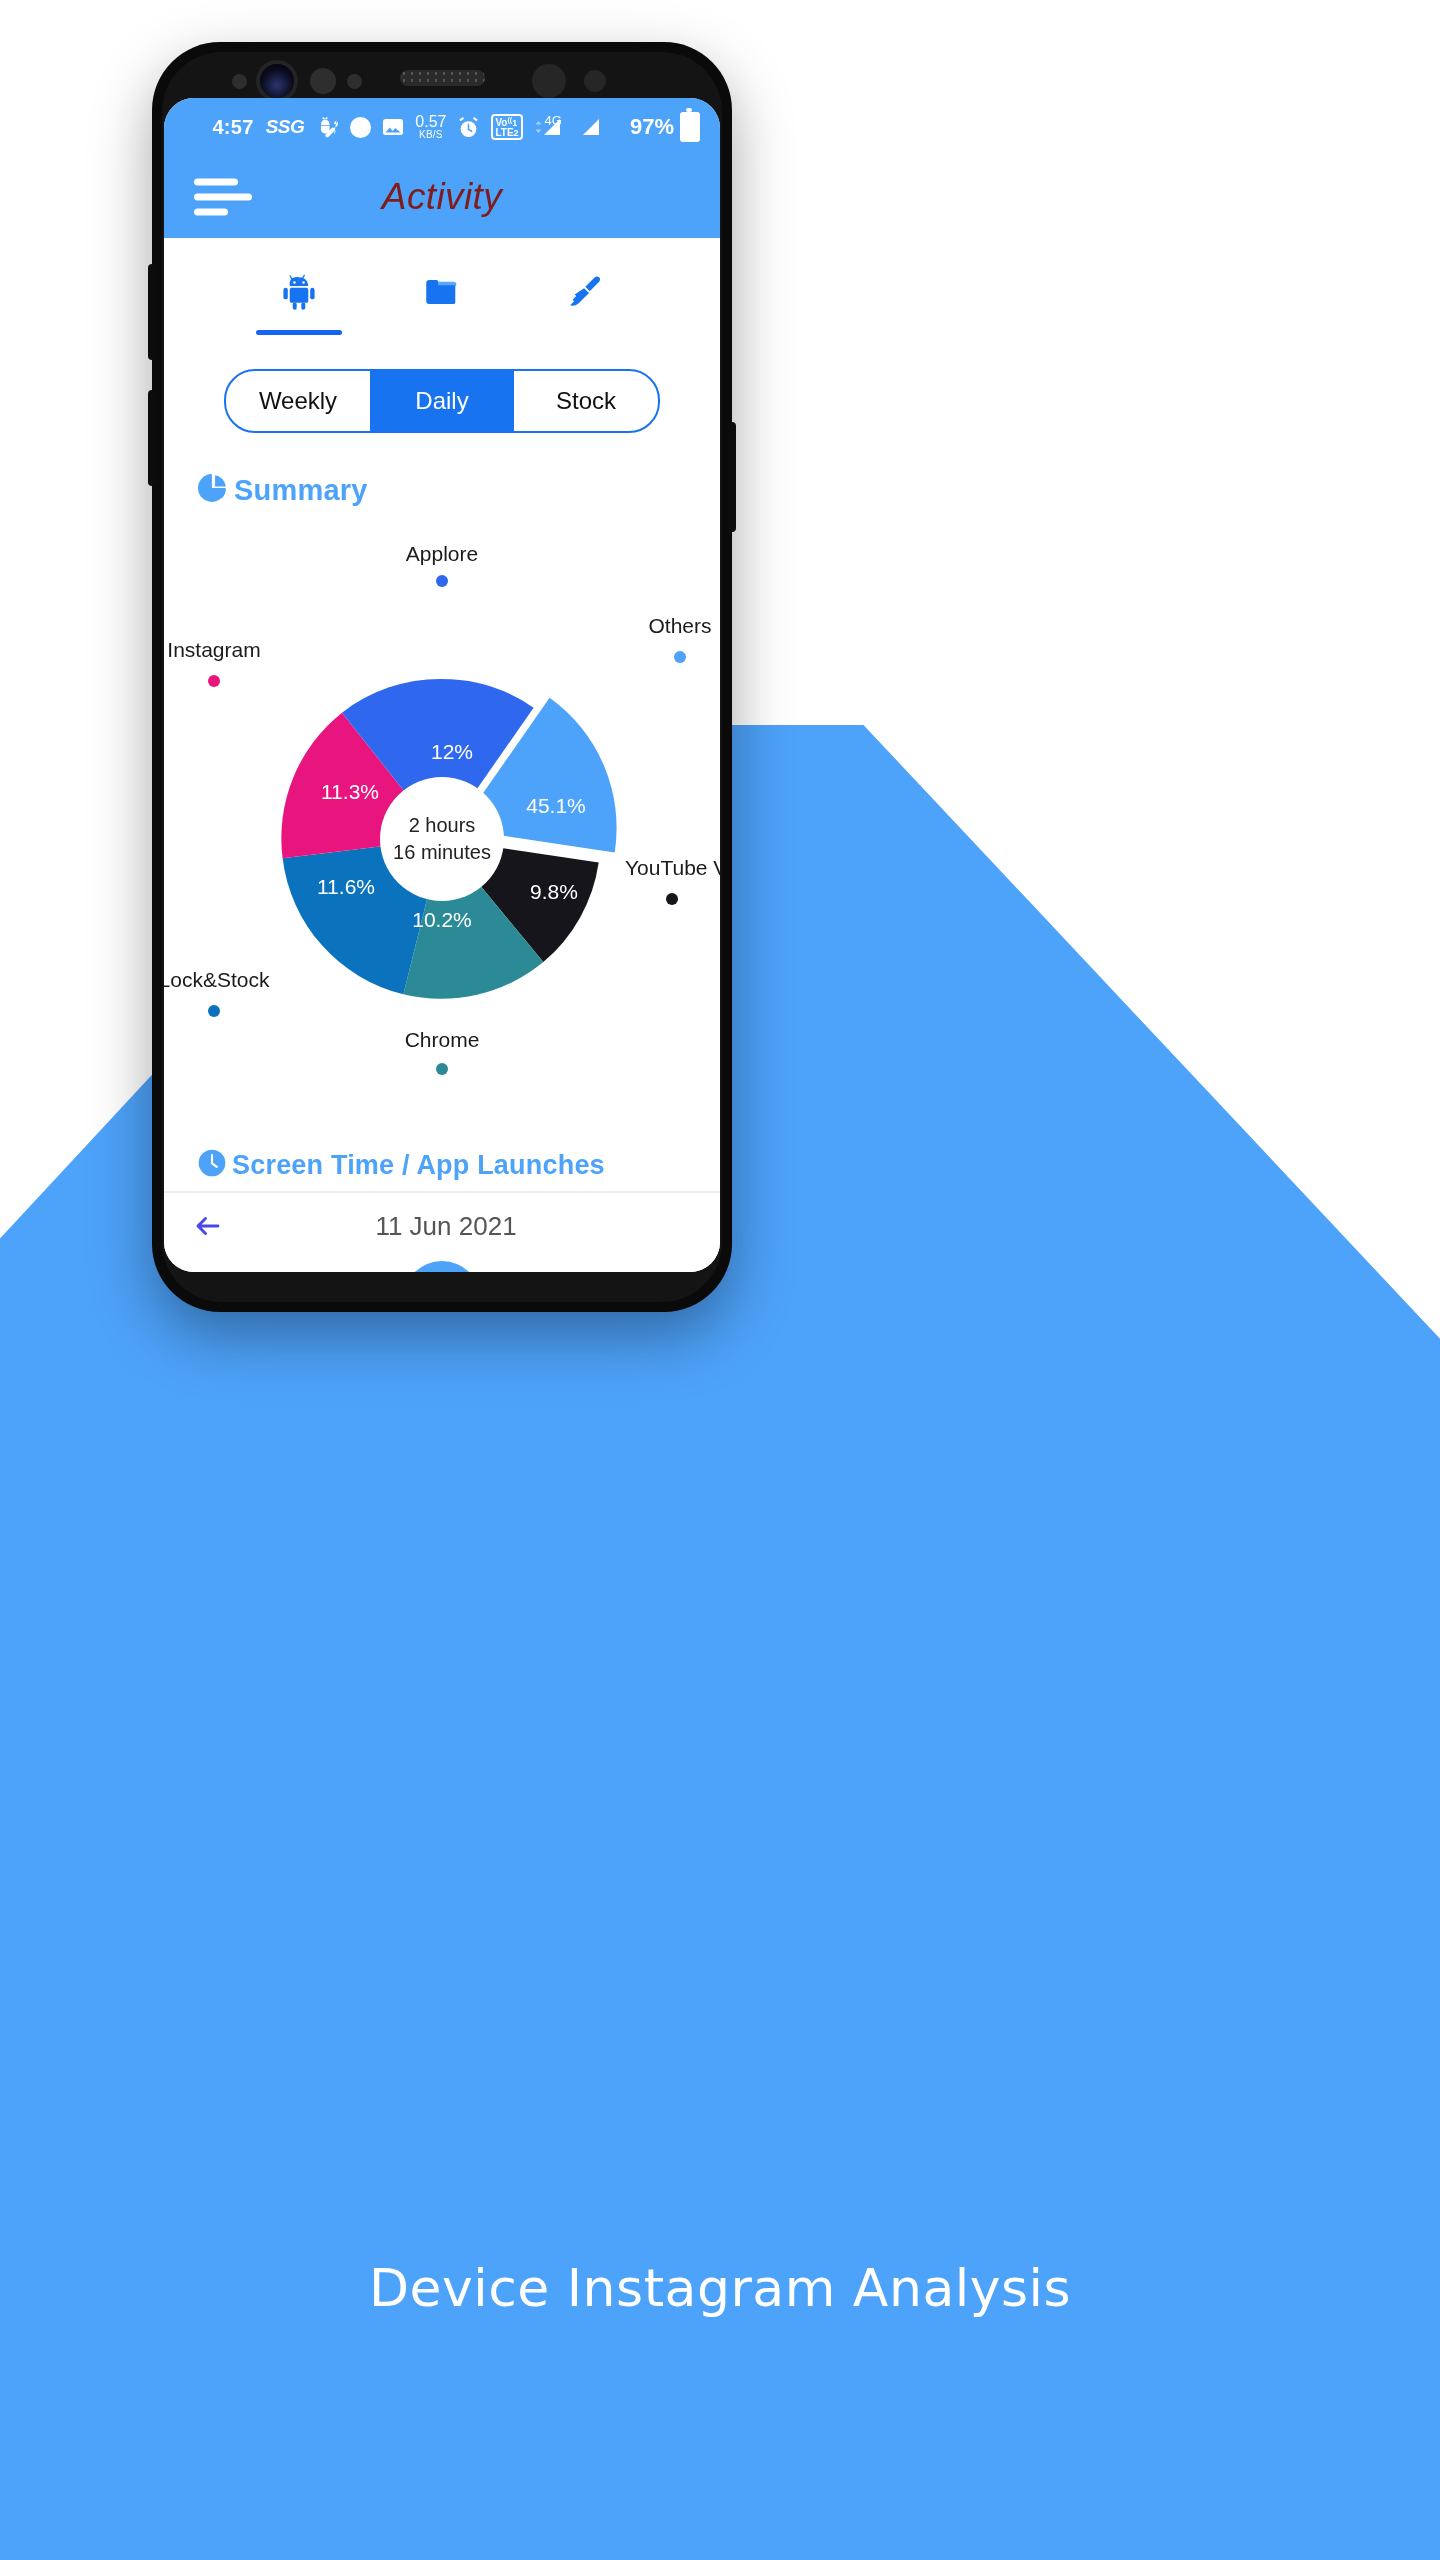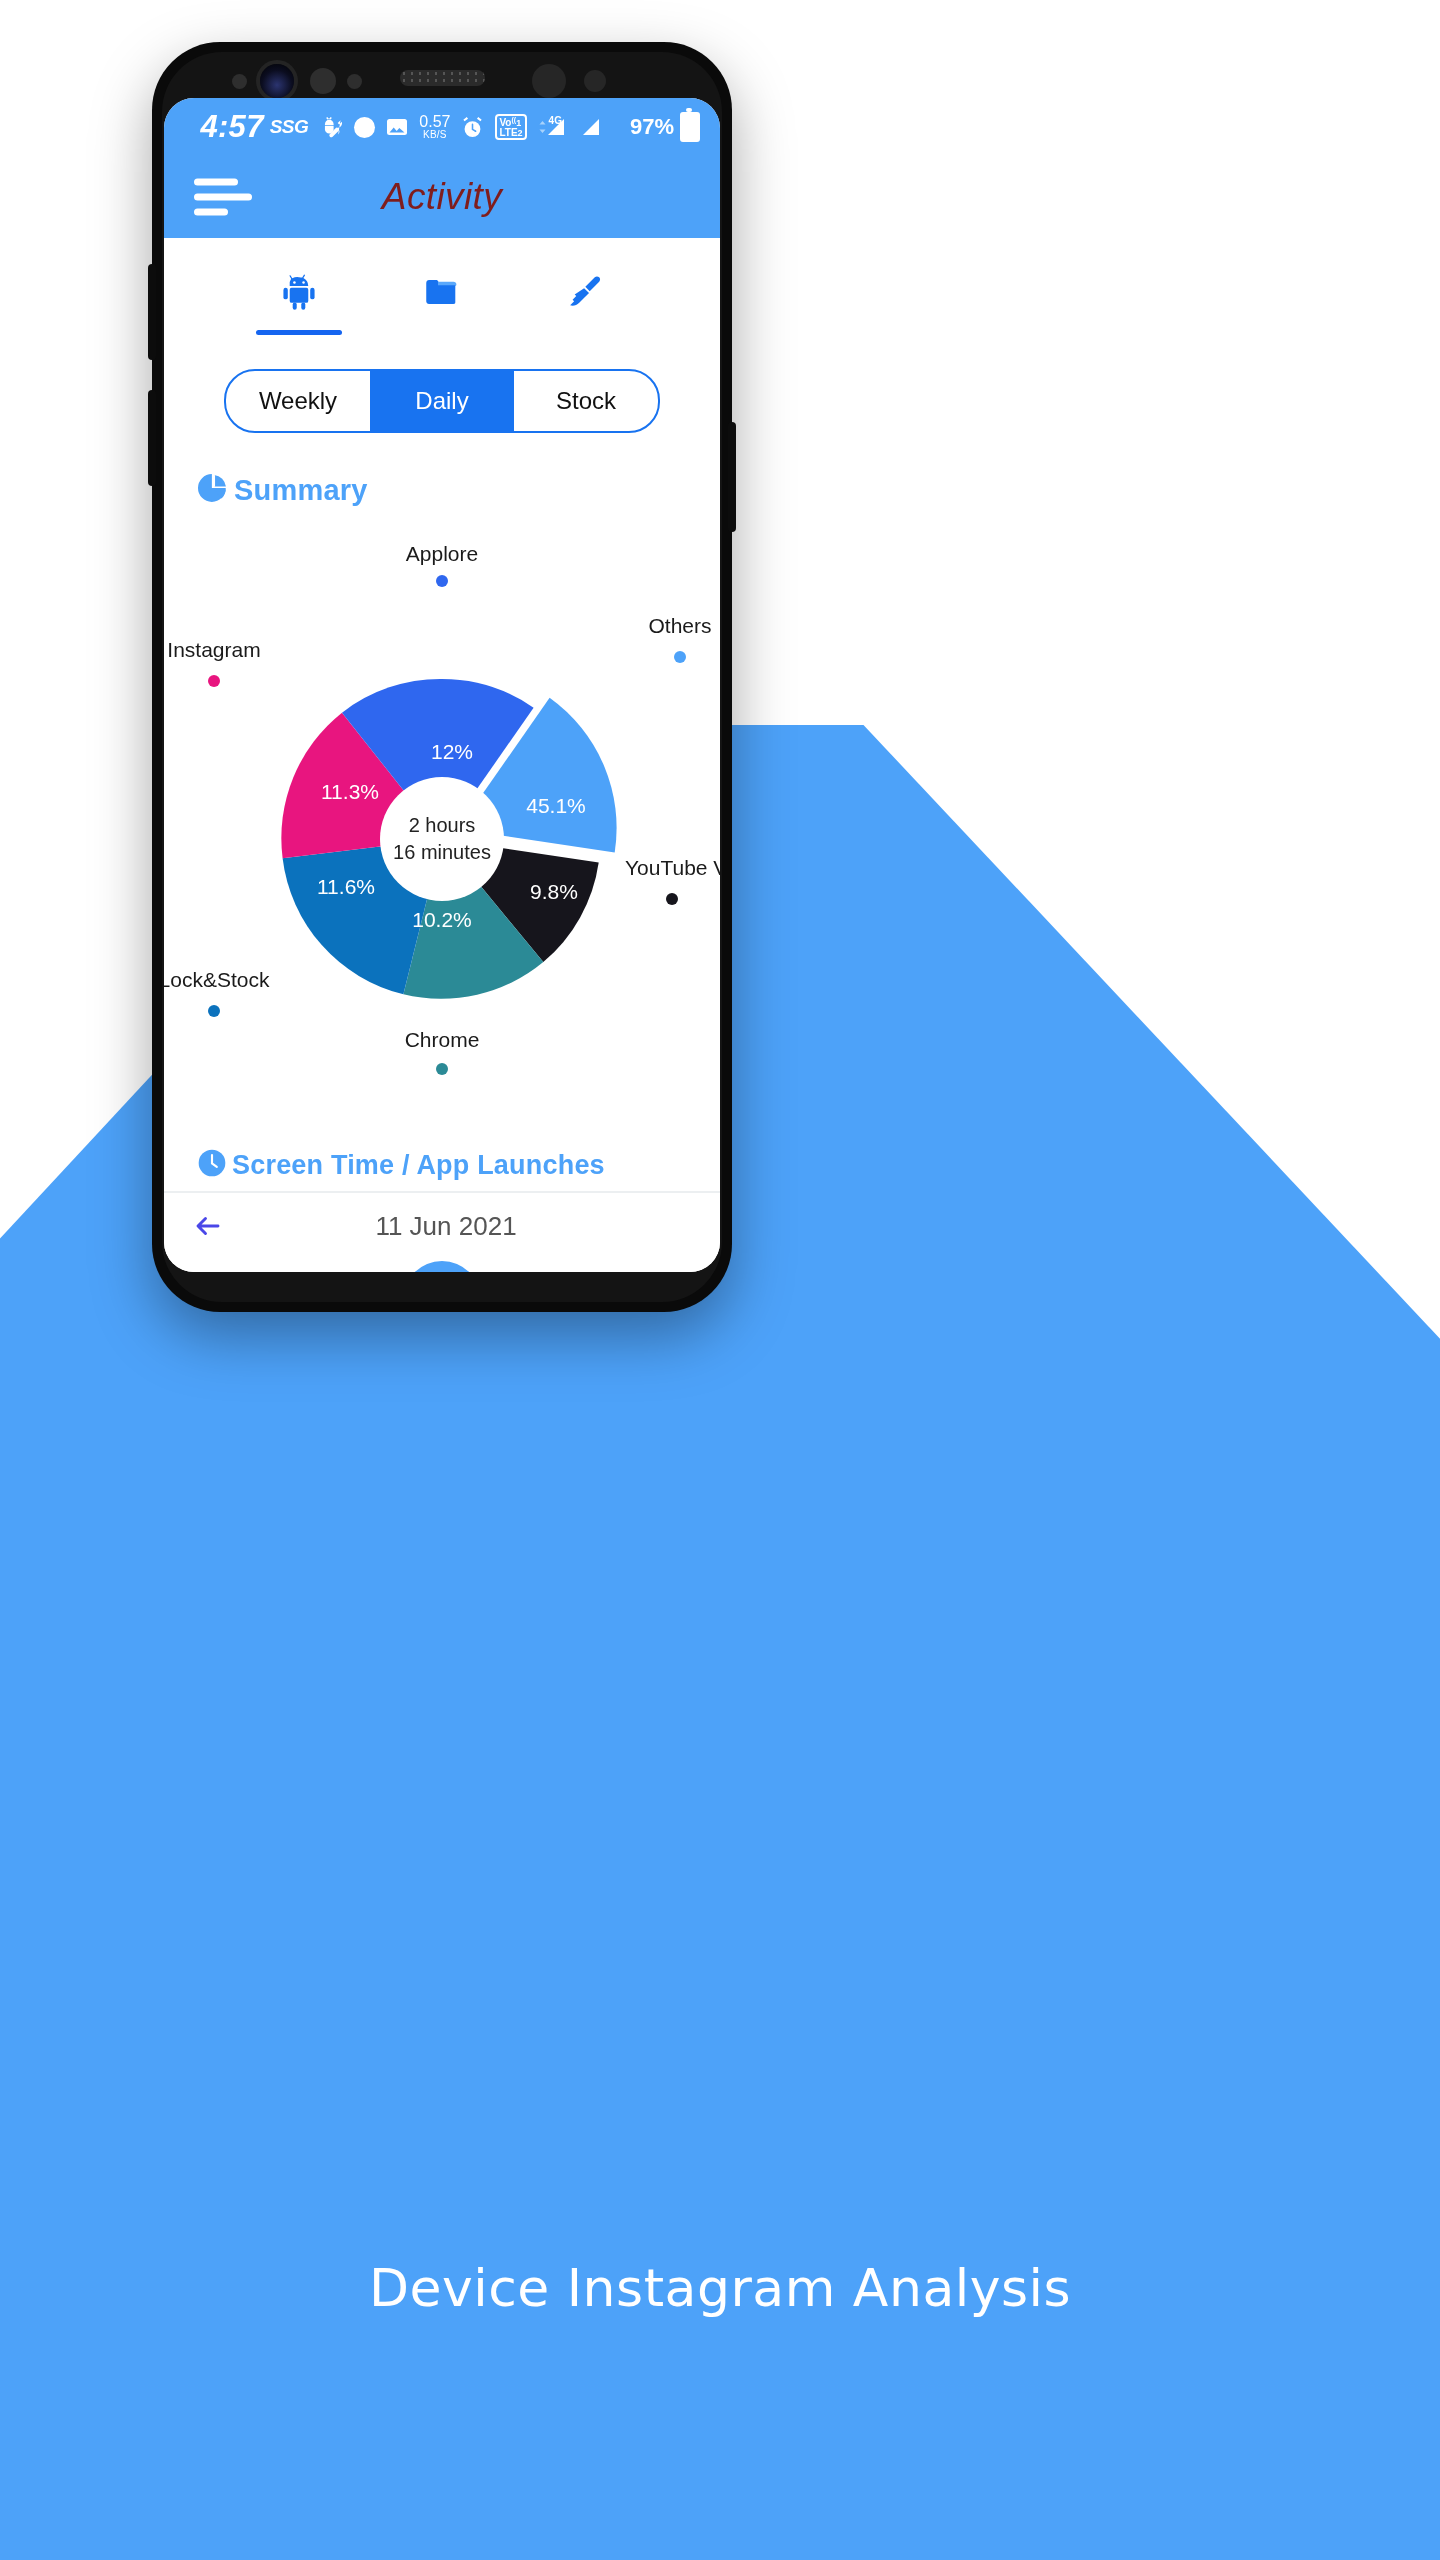--- a/index.html
+++ b/index.html
@@ -57,21 +57,21 @@
      background-image:radial-gradient(#555 1.4px, transparent 1.5px);
      background-size:8px 7px;}
   .dot-d{left:380px;top:22px;width:34px;height:34px;background:#262626;}
   .dot-e{left:432px;top:28px;width:22px;height:22px;background:#262626;}
 
   
   .statusbar{
     height:58px;background:#4da2f9;display:flex;align-items:center;
     justify-content:flex-end;gap:0;padding:0 16px 0 0;color:#fff;
   }
-  .sb-time{font-size:31px;font-weight:600;letter-spacing:.3px;margin-right:6px;font-style:italic;}
+  .sb-time{font-size:20px;font-weight:600;letter-spacing:.3px;margin-right:12px;}
   .sb-ico{display:flex;align-items:center;justify-content:center;margin-right:10px;}
   .sb-ssg{font-size:19px;font-style:italic;font-weight:700;letter-spacing:-.5px;}
   .sb-circle{width:21px;height:21px;border-radius:50%;background:#fff;}
   .sb-rate{display:flex;flex-direction:column;align-items:center;line-height:1;margin-right:10px;}
   .sb-rate b{font-size:16px;font-weight:400;}
   .sb-rate i{font-size:10px;font-style:normal;letter-spacing:.2px;}
   .sb-volte{border:2px solid #fff;border-radius:4px;padding:0px 2px;
      display:flex;flex-direction:column;line-height:1.02;font-size:10px;font-weight:700;}
   .sb-pct{font-size:22px;font-weight:600;margin:0 6px 0 18px;}
   .sb-batt{width:16px;height:26px;border:2.5px solid #fff;border-radius:3px;background:#fff;position:relative;}
@@ -206,21 +206,21 @@
       </div>
 
       <div class="sb-ico">
         <svg width="30" height="24" viewBox="0 0 30 24">
           <path d="M4 6l0 5M4 13l0 5" stroke="#fff" stroke-width="0" fill="none"></path>
           <path d="M2.5 9.5l3-3.5 3 3.5zM2.5 14.5l3 3.5 3-3.5z" fill="#a8d2fb"></path>
           <path d="M27 4v16H11z" fill="#fff"></path>
         </svg>
       </div>
       <div class="sb-ico">
-        <span style="font-size:10px;font-weight:700;position:relative;left:-28px;top:-7px;">4G</span>
+        <span style="font-size:13px;font-weight:400;position:relative;left:-28px;top:-7px;">4G</span>
       </div>
 
       <div class="sb-ico" style="margin-left:-22px;">
         <svg width="24" height="24" viewBox="0 0 24 24">
             <path d="M21 4v16H5z" fill="#fff"></path>
           </svg>
       </div>
 
       <div class="sb-pct">97%</div>
       <div class="sb-ico" style="margin-right:4px;">

